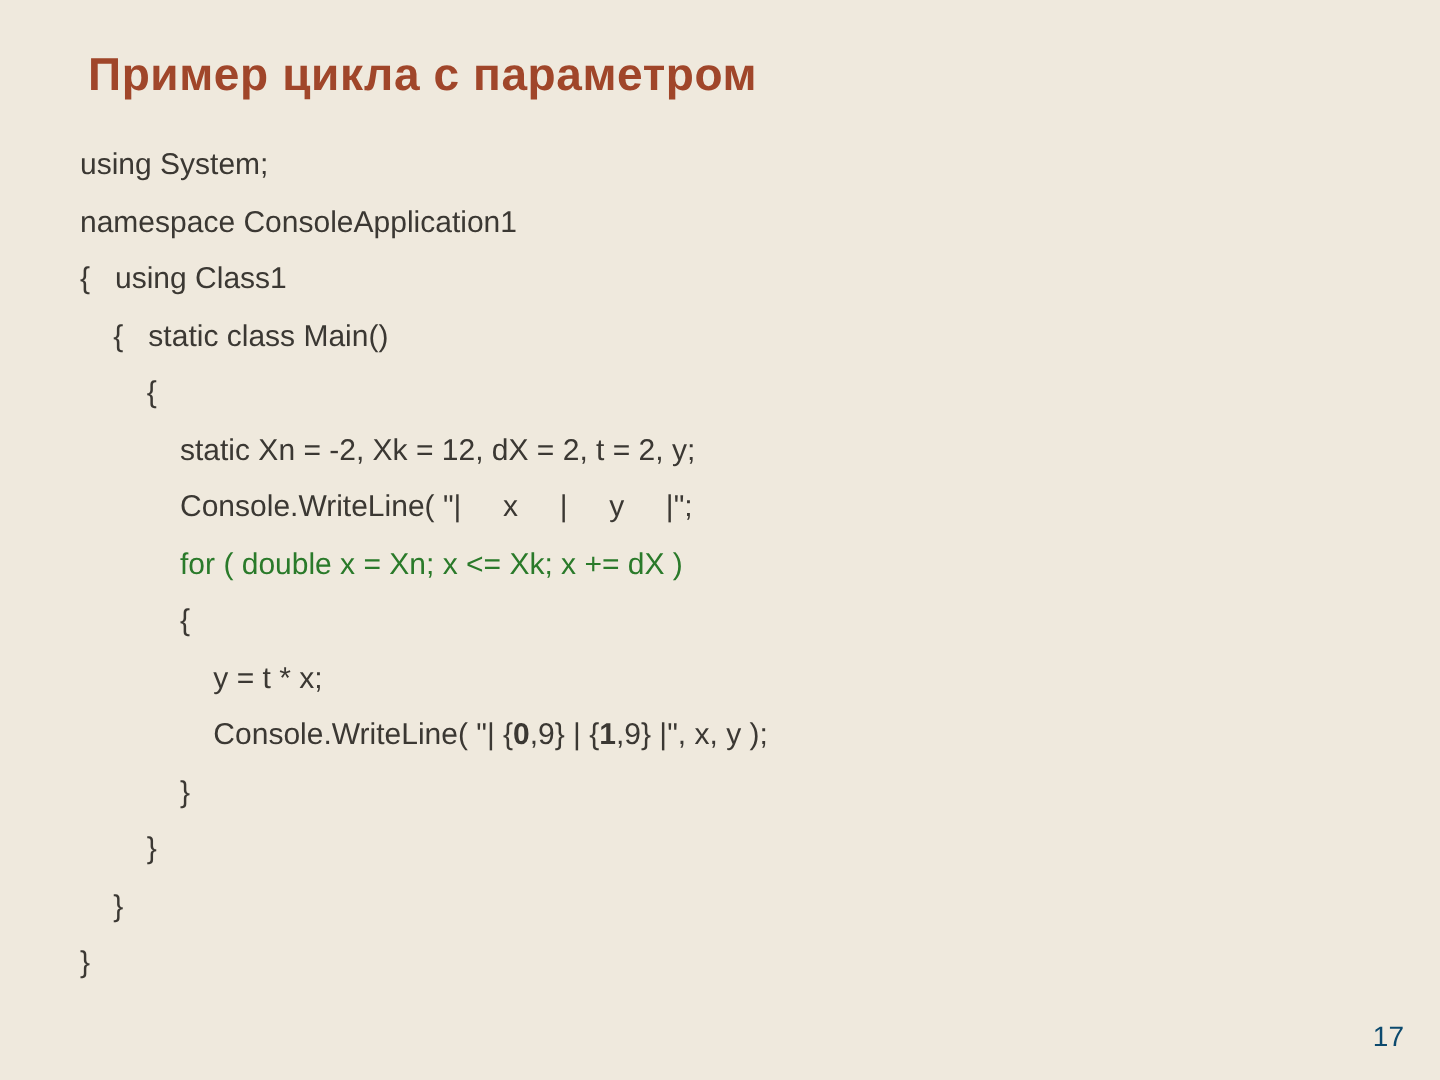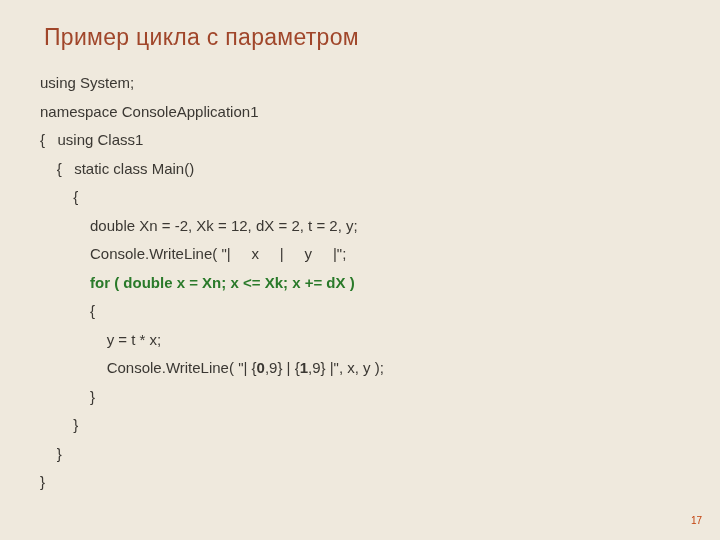--- a/index.html
+++ b/index.html
@@ -15,57 +15,57 @@
   }
   .slide {
     position: absolute;
     inset: 0;
     padding: 24px 40px 0 40px;
     box-sizing: border-box;
   }
   .title {
     color: #a0462a;
     font-size: 23px;
-    font-weight: 400;
+    font-weight: 700;
     margin: 0 0 18px 4px;
     letter-spacing: 0.3px;
   }
   .code {
     font-size: 15px;
     line-height: 1.9;
     white-space: pre;
     color: #3b3833;
   }
   .for-line {
     color: #2a7a2a;
-    font-weight: bold;
+    font-weight: normal;
   }
   .bold {
     font-weight: bold;
   }
   .pagenum {
     position: absolute;
     right: 18px;
     bottom: 14px;
-    font-size: 10px;
-    color: #c2410c;
+    font-size: 14px;
+    color: #0c4a6e;
   }
 </style>
 </head>
 <body>
 
 <div class="slide">
   <h1 class="title">Пример цикла с параметром</h1>
 
   <div class="code"><span>using System;</span>
 <span>namespace ConsoleApplication1</span>
 <span>{   using Class1</span>
 <span>    {   static class Main()</span>
 <span>        {</span>
-<span>            double Xn = -2, Xk = 12, dX = 2, t = 2, y;</span>
+<span>            static Xn = -2, Xk = 12, dX = 2, t = 2, y;</span>
 <span>            Console.WriteLine( "|     x     |     y     |";</span>
 <span>            </span><span class="for-line">for ( double x = Xn; x &lt;= Xk; x += dX )</span>
 <span>            {</span>
 <span>                y = t * x;</span>
 <span>                Console.WriteLine( "| {</span><span class="bold">0</span><span>,9} | {</span><span class="bold">1</span><span>,9} |", x, y );</span>
 <span>            }</span>
 <span>        }</span>
 <span>    }</span>
 <span>}</span></div>
 

